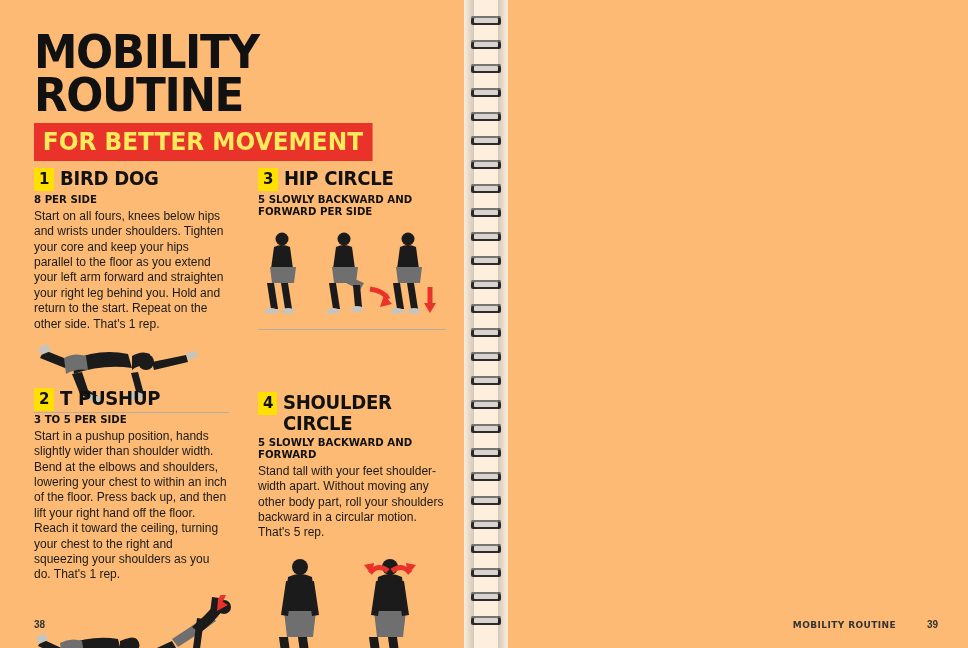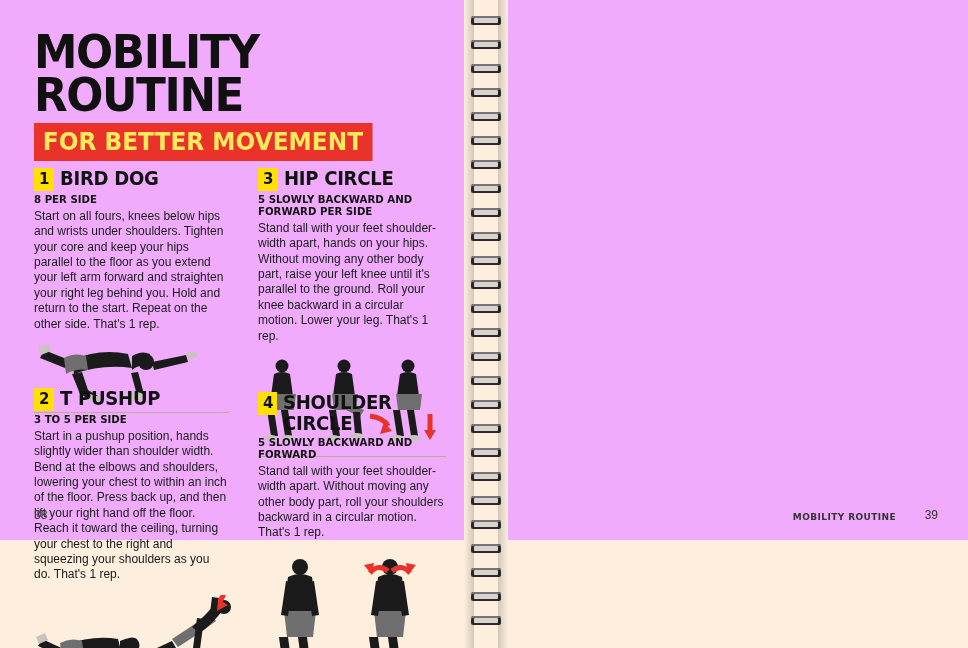--- a/index.html
+++ b/index.html
@@ -10,22 +10,22 @@
     overflow:hidden;
   }
   .spread{
     position:relative;
     width:968px;height:648px;
     background:#fdeedd;
     display:flex;
   }
   .page{
     position:relative;
-    background:#f0abfc;
-    height:540px;
+    background:#fdba74;
+    height:648px;
     box-sizing:border-box;
   }
   .page-left{width:480px;padding:26px 30px 0 34px;}
   .page-right{width:488px;padding:26px 34px 0 36px;}
   
   .binding{
     position:absolute;
     left:464px;top:0;
     width:44px;height:648px;
     background:#fdeedd;
@@ -116,21 +116,21 @@
     color:#1a1a1a;
     margin:0;
   }
   .rule{
     border:0;border-top:1px solid #b9ac9a;
     margin:10px 0 12px 0;
   }
   .figs{position:relative;}
   .pagenum{
     position:absolute;bottom:18px;
-    font-size:12px;color:#333;font-weight:normal;
+    font-size:10px;color:#333;font-weight:bold;
   }
   .footer-label{
     position:absolute;bottom:18px;
     font-family:"DejaVu Sans", sans-serif;
     font-size:9px;letter-spacing:0.4px;color:#333;font-weight:bold;
   }
   svg{display:block;}
 </style>
 </head>
 <body>
@@ -217,21 +217,20 @@
         </svg>
       </div>
     </div>
 
     <div class="col" style="left:258px;top:168px;width:188px;">
       <div class="exhead">
         <span class="num">3</span>
         <span class="exname">HIP CIRCLE</span>
       </div>
       <div class="reps" style="max-width:160px;">5 SLOWLY BACKWARD AND FORWARD PER SIDE</div>
-      <p class="desc">Stand tall with your feet shoulder-width apart, hands on your hips. Without moving any other body part, raise your left knee until it's parallel to the ground. Roll your knee backward in a circular motion. Lower your leg. That's 1 rep.</p>
       <div class="figs" style="margin-top:12px;">
         <svg width="185" height="90" viewBox="0 0 185 90">
           <g fill="#1b1b1b">
 
             <circle cx="24" cy="10" r="6.5"></circle>
             <path d="M16 18 q8 -4 16 0 l3 22 l-22 0 z"></path>
             <path d="M12 38 l26 0 l-2 16 l-22 0 z" fill="#6f6f6f"></path>
             <path d="M16 54 l4 26 l-7 0 l-4 -26 z"></path>
             <path d="M30 54 l4 26 l-7 0 l-4 -26 z"></path>
             <ellipse cx="13" cy="82" rx="7" ry="3" fill="#c8c4bd"></ellipse>
@@ -262,21 +261,21 @@
       </div>
       <hr class="rule">
     </div>
 
     <div class="col" style="left:258px;top:392px;width:188px;">
       <div class="exhead">
         <span class="num">4</span>
         <span class="exname">SHOULDER CIRCLE</span>
       </div>
       <div class="reps">5 SLOWLY BACKWARD AND FORWARD</div>
-      <p class="desc">Stand tall with your feet shoulder-width apart. Without moving any other body part, roll your shoulders backward in a circular motion. That's 1 rep.</p>
+      <p class="desc">Stand tall with your feet shoulder-width apart. Without moving any other body part, roll your shoulders backward in a circular motion. That's 5 rep.</p>
       <div class="figs" style="margin-top:14px;">
         <svg width="185" height="130" viewBox="0 0 185 130">
           <g fill="#1b1b1b">
 
             <circle cx="42" cy="12" r="8"></circle>
             <path d="M30 22 q12 -6 24 0 l4 34 l-32 0 z"></path>
             <path d="M26 56 l32 0 l-3 26 l-26 0 z" fill="#6f6f6f"></path>
             <path d="M30 82 l5 38 l-9 0 l-5 -38 z"></path>
             <path d="M49 82 l5 38 l-9 0 l-5 -38 z"></path>
             <ellipse cx="27" cy="123" rx="9" ry="4" fill="#c8c4bd"></ellipse>

